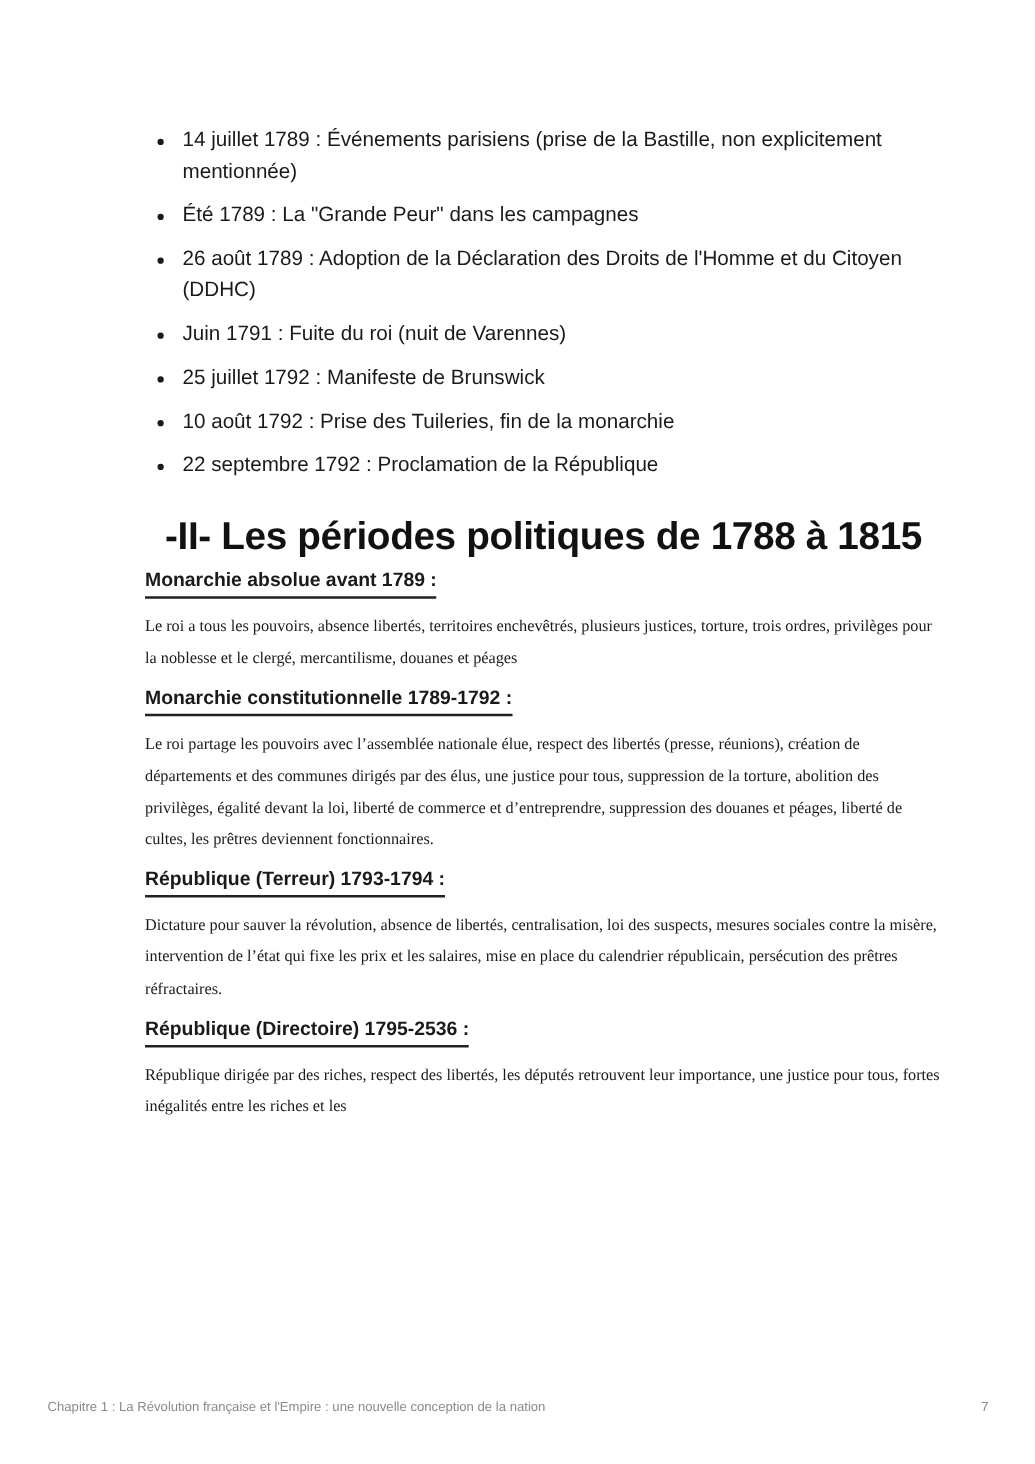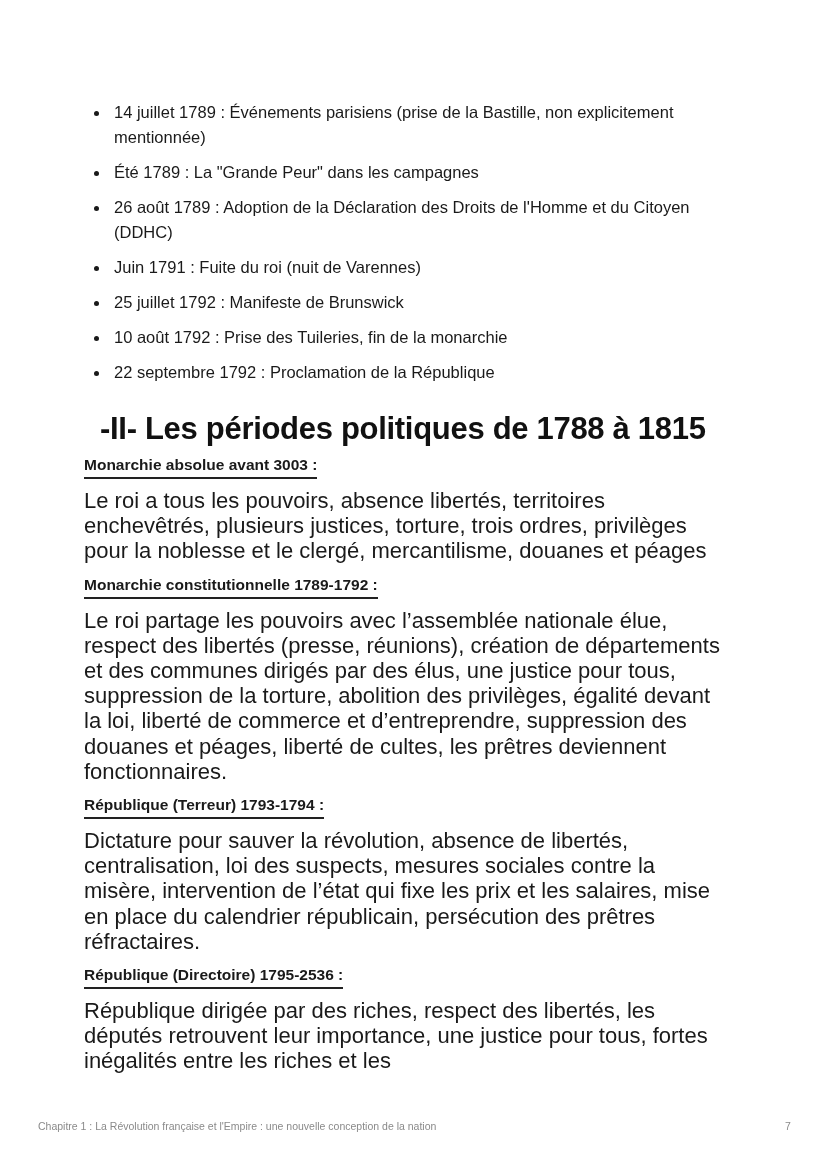--- a/index.html
+++ b/index.html
@@ -10,21 +10,21 @@
     body {
       width: 828px;
       height: 1171px;
       position: relative;
       overflow: hidden;
       font-family: "Liberation Sans", "DejaVu Sans", sans-serif;
       color: #1a1a1a;
     }
     .page-content {
       position: absolute;
-      left: 84px;
+      left: 116px;
       top: 100px;
       width: 640px;
     }
     ul.event-list {
       list-style: none;
       margin: 0;
       padding: 0;
     }
     ul.event-list li {
       position: relative;
@@ -57,23 +57,24 @@
       display: inline-block;
       font-size: 15.5px;
       font-weight: bold;
       line-height: 20px;
       padding-bottom: 2px;
       border-bottom: 2px solid #222222;
       margin-top: 6px;
       margin-bottom: 9px;
     }
     .period-text {
-      font-size: 22px;
+      font-size: 13px;
       line-height: 25.2px;
       margin: 0 0 5px 0;
+      font-family: Liberation Serif, serif;
     }
     .footer-title {
       position: absolute;
       left: 38px;
       top: 1120px;
       font-size: 10.5px;
       color: #8a8a8a;
       text-align: right;
     }
     .footer-page {
@@ -95,21 +96,21 @@
     <li><span class="bullet"></span><span>26 août 1789 : Adoption de la Déclaration des Droits de l'Homme et du Citoyen (DDHC)</span></li>
     <li><span class="bullet"></span><span>Juin 1791 : Fuite du roi (nuit de Varennes)</span></li>
     <li><span class="bullet"></span><span>25 juillet 1792 : Manifeste de Brunswick</span></li>
     <li><span class="bullet"></span><span>10 août 1792 : Prise des Tuileries, fin de la monarchie</span></li>
     <li><span class="bullet"></span><span>22 septembre 1792 : Proclamation de la République</span></li>
   </ul>
 
   <h2 class="section-title">-II- Les périodes politiques de 1788 à 1815</h2>
 
   <div class="period">
-    <div class="period-heading">Monarchie absolue avant 3003 :</div>
+    <div class="period-heading">Monarchie absolue avant 1789 :</div>
     <p class="period-text">Le roi a tous les pouvoirs, absence libertés, territoires enchevêtrés, plusieurs justices, torture, trois ordres, privilèges pour la noblesse et le clergé, mercantilisme, douanes et péages</p>
   </div>
 
   <div class="period">
     <div class="period-heading">Monarchie constitutionnelle 1789-1792 :</div>
     <p class="period-text">Le roi partage les pouvoirs avec l’assemblée nationale élue, respect des libertés (presse, réunions), création de départements et des communes dirigés par des élus, une justice pour tous, suppression de la torture, abolition des privilèges, égalité devant la loi, liberté de commerce et d’entreprendre, suppression des douanes et péages, liberté de cultes, les prêtres deviennent fonctionnaires.</p>
   </div>
 
   <div class="period">
     <div class="period-heading">République (Terreur) 1793-1794 :</div>

